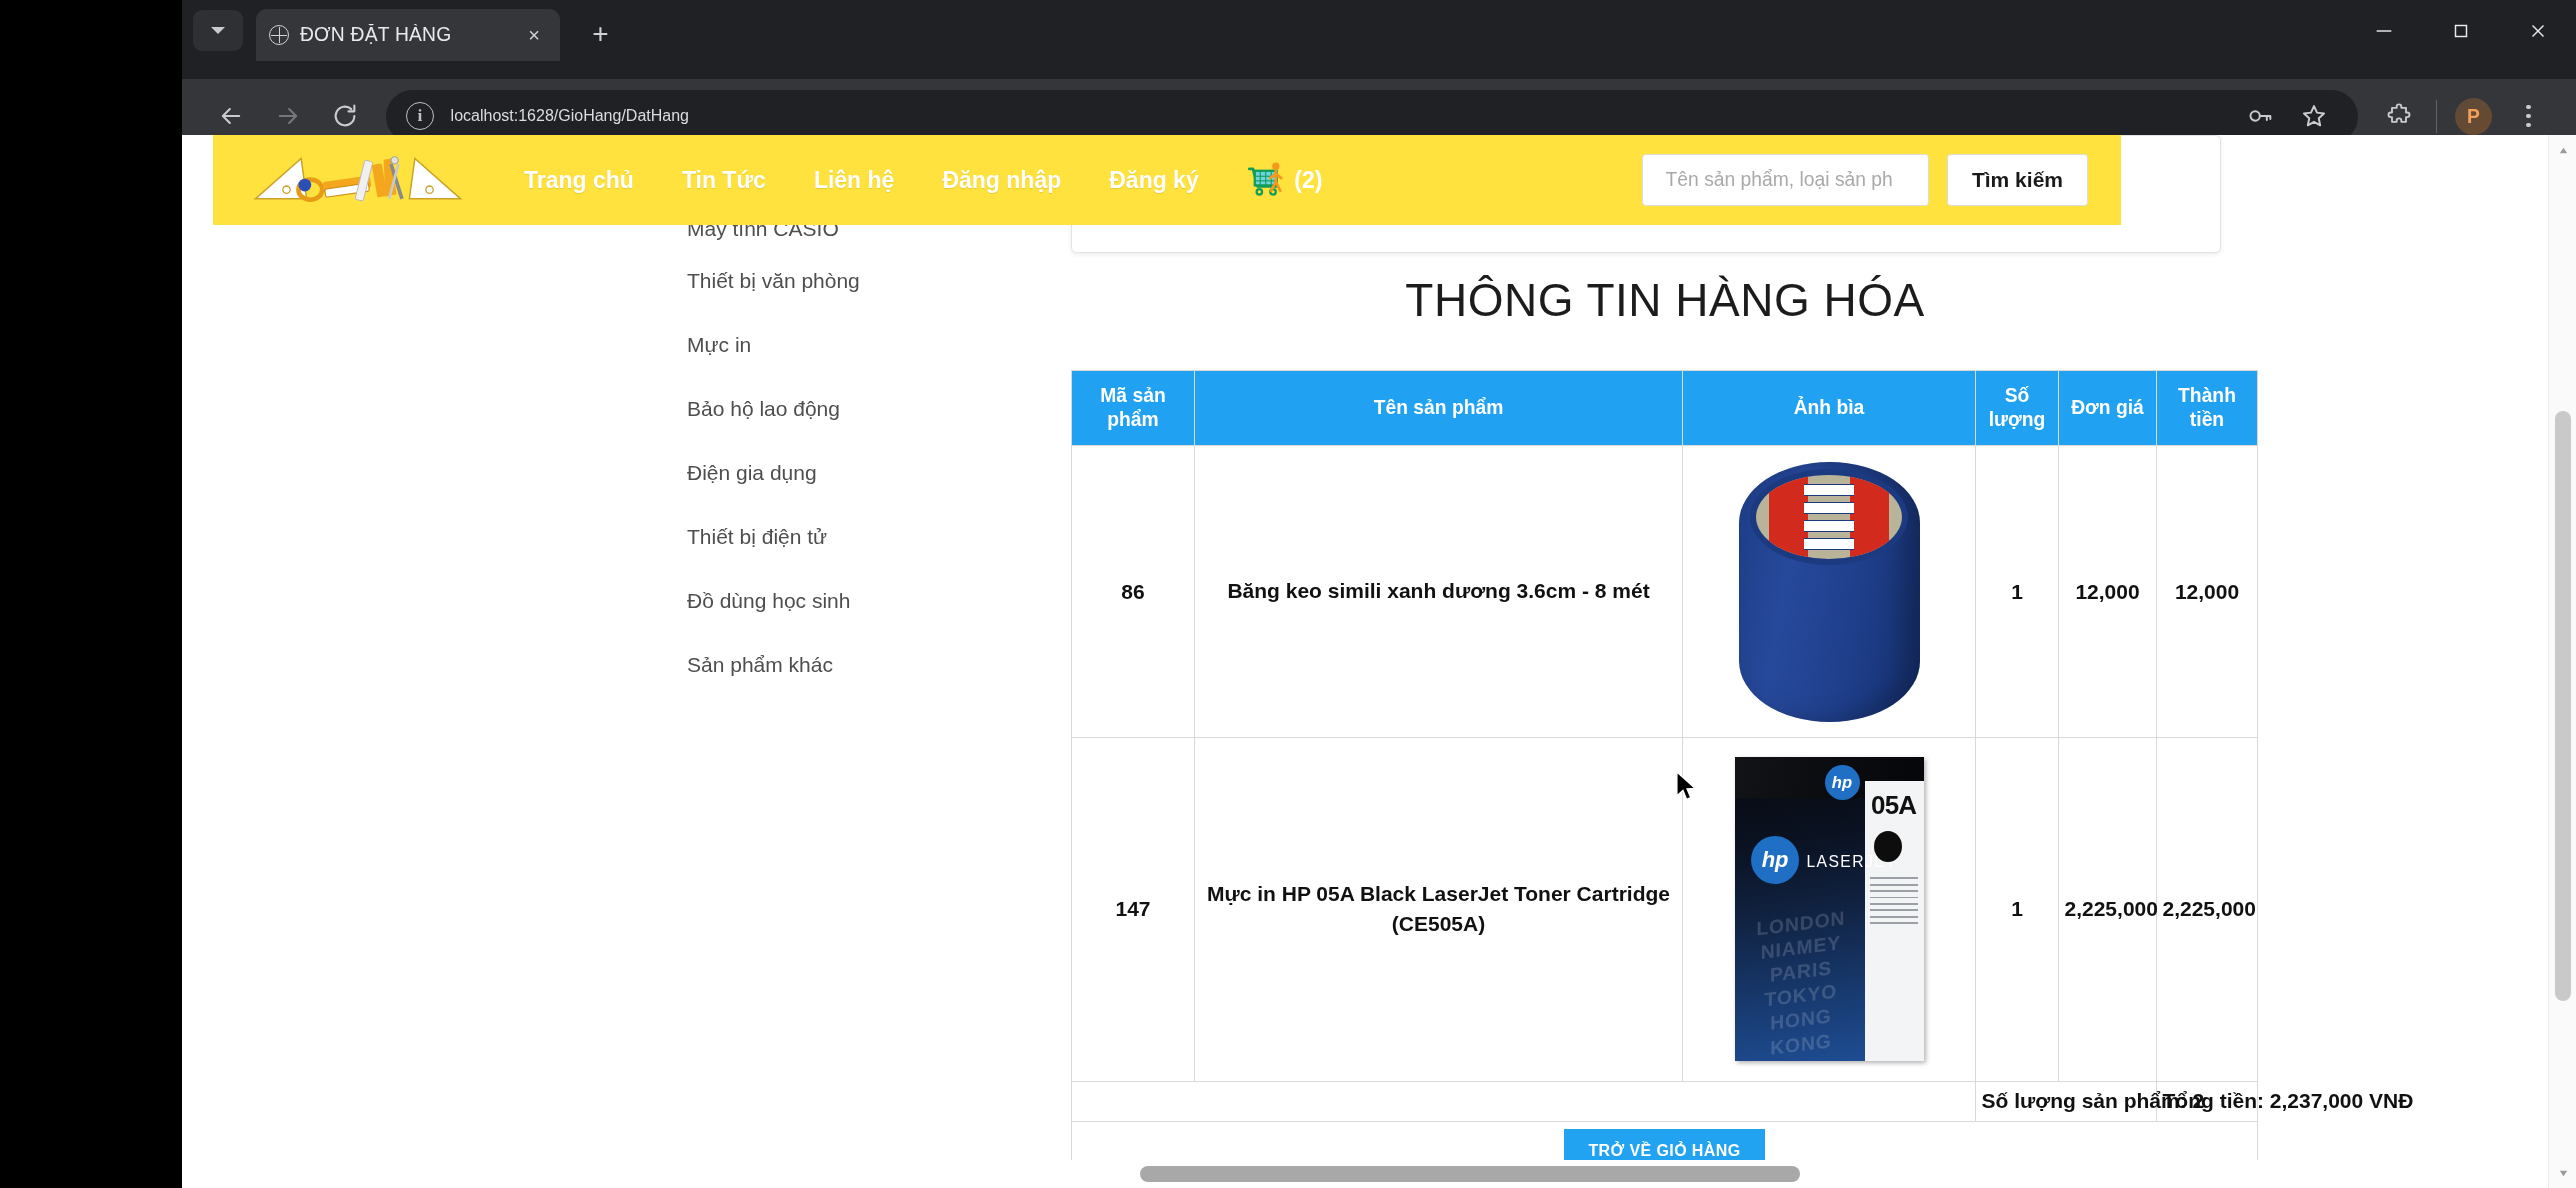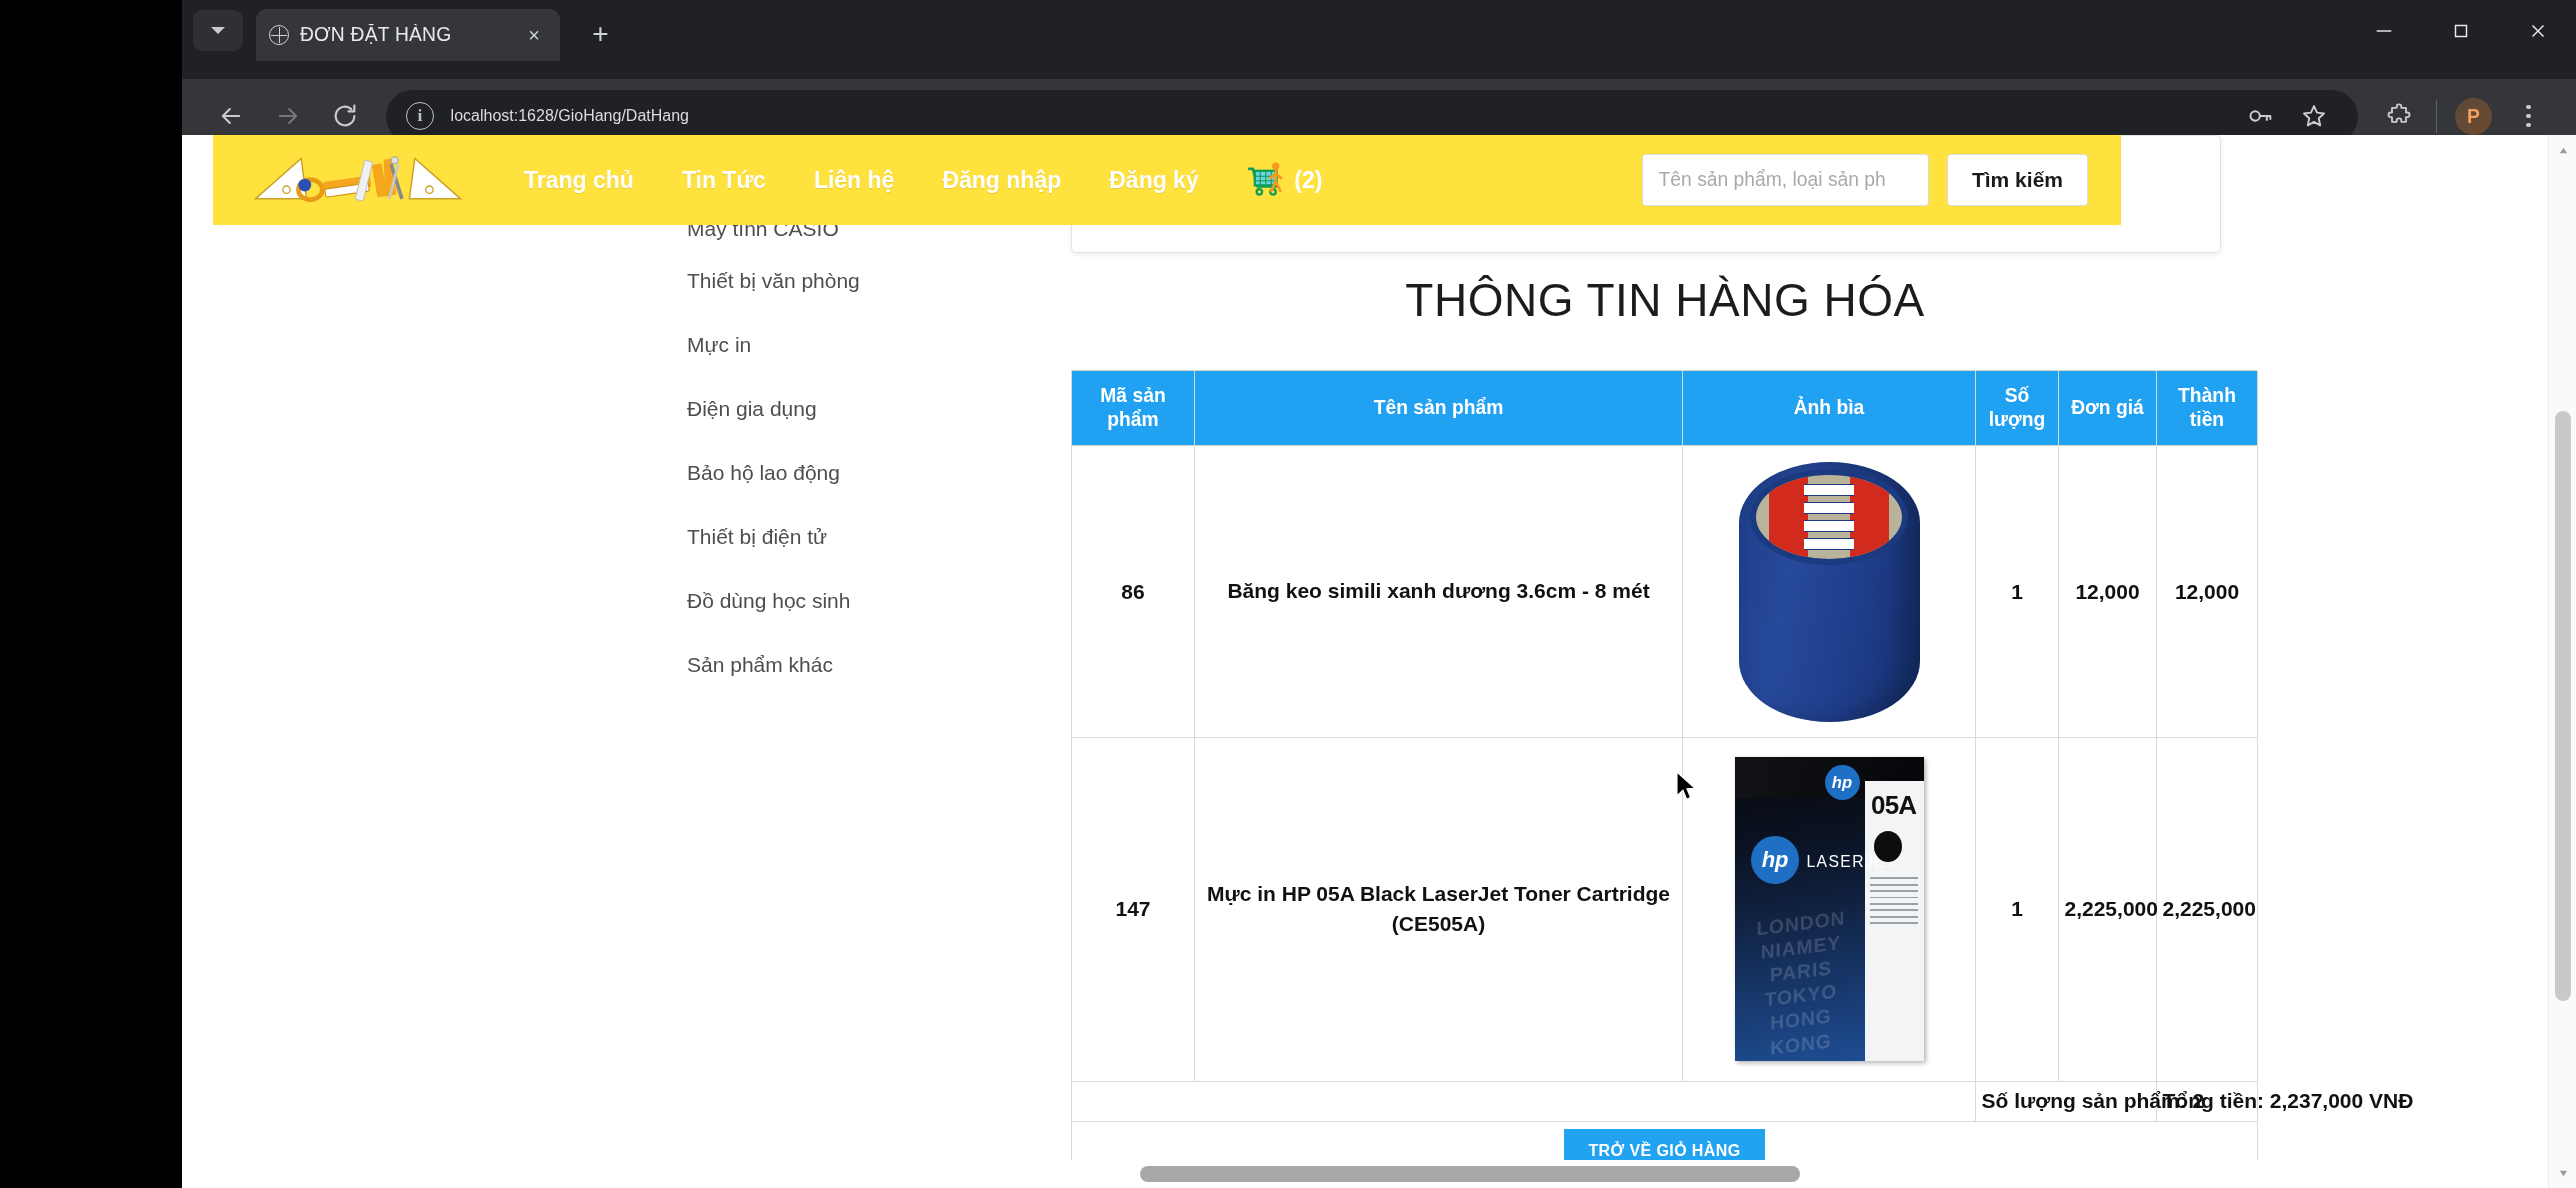--- a/index.html
+++ b/index.html
@@ -273,21 +273,21 @@
     display: flex;
     align-items: center;
     margin-right: 33px;
     flex: 0 0 auto;
   }
   .search-input {
     width: 287px; height: 52px;
     background: #fff;
     border: 0.9px solid #dcdcdc;
     border-radius: 3.7px;
-    padding: 0 16px;
+    padding: 0 23px;
     font-size: 19.3px;
     color: #333;
     font-family: "Liberation Sans", sans-serif;
   }
   .search-input::placeholder { color: #a9a9a9; }
   .search-btn {
     margin-left: 18.4px;
     height: 52px;
     padding: 0 24px;
     background: #ffffff;
@@ -731,24 +731,24 @@
       <div class="side-item clipped">
         <span>Máy tính CASIO</span>
       </div>
       <div class="side-item" style="margin-top:24px">
         <span>Thiết bị văn phòng</span>
       </div>
       <div class="side-item">
         <span>Mực in</span>
       </div>
       <div class="side-item">
+        <span>Bảo hộ lao động</span>
+      </div>
+      <div class="side-item">
         <span>Điện gia dụng</span>
-      </div>
-      <div class="side-item">
-        <span>Bảo hộ lao động</span>
       </div>
       <div class="side-item">
         <span>Thiết bị điện tử</span>
       </div>
       <div class="side-item">
         <span>Đồ dùng học sinh</span>
       </div>
       <div class="side-item">
         <span>Sản phẩm khác</span>
       </div>

